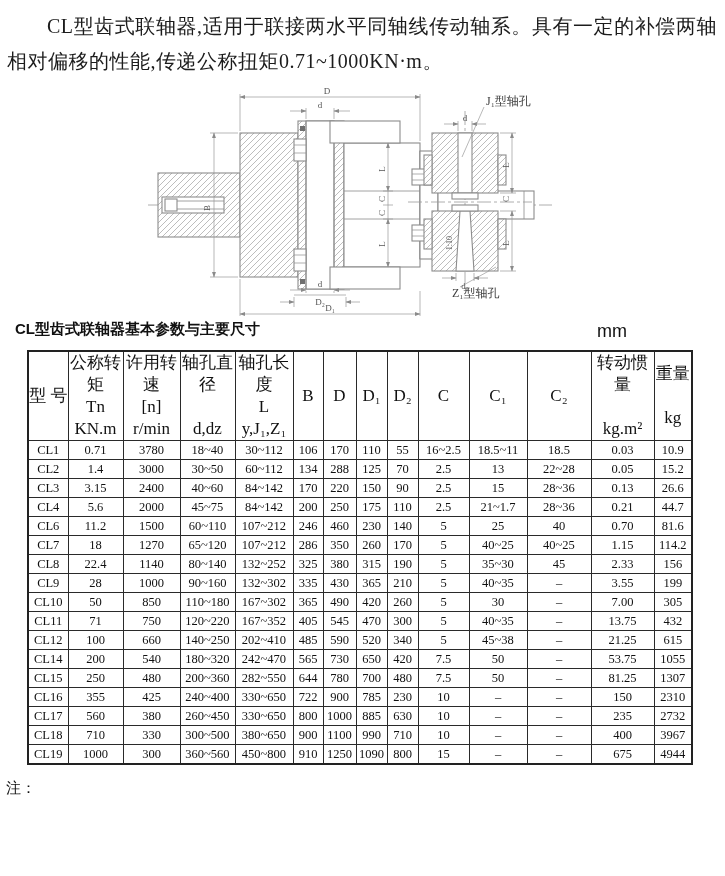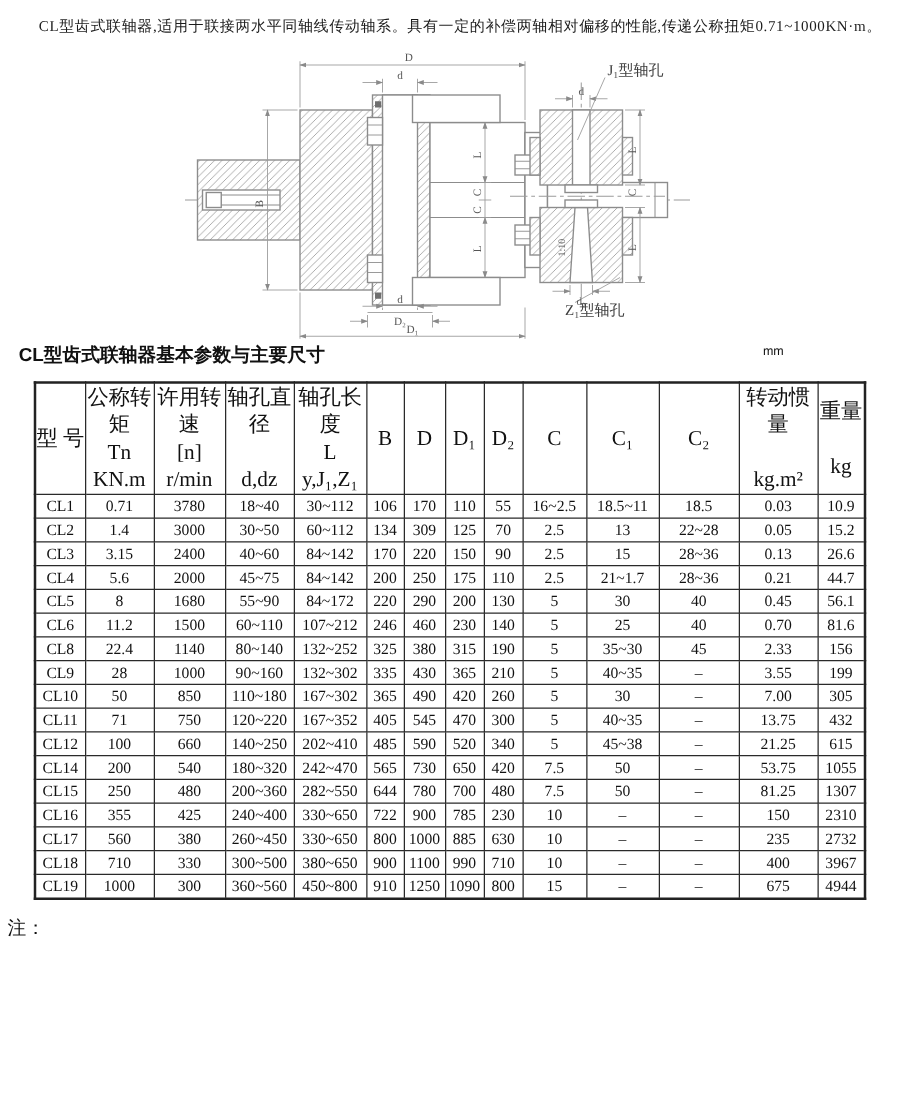--- a/index.html
+++ b/index.html
@@ -3,37 +3,37 @@
 <meta charset="utf-8">
 <style>
   html,body { margin:0; padding:0; background:#ffffff; }
   body {
     width:725px; height:876px; overflow:hidden;
     font-family:"Liberation Serif","DejaVu Serif",serif;
     color:#1c1c1c; position:relative;
   }
   .intro {
     margin:9px 8px 0 7px;
-    font-size:12px; line-height:25px;
+    font-size:20px; line-height:35px;
     text-indent:2em; text-align:justify; letter-spacing:0.5px;
   }
   .drawing-wrap { margin-top:2px; }
   svg.drawing { display:block; }
   .caption-row {
     position:relative; width:725px; height:22px; margin-top:4px; margin-bottom:8px;
   }
   .caption-title {
     position:absolute; left:15px; right:0; text-align:left;
     font-family:Liberation Sans, sans-serif;
     font-weight:bold; font-size:15px; color:#111;
   }
   .caption-unit {
     position:absolute; right:98px; top:1px;
     font-family:"Liberation Sans","DejaVu Sans",sans-serif;
-    font-size:10px; color:#111;
+    font-size:18px; color:#111;
   }
   table.params {
     border-collapse:collapse; table-layout:fixed;
     margin-left:27px; width:664px;
     font-size:12.5px; color:#111;
     border:2px solid #222;
   }
   table.params th, table.params td {
     border:1px solid #2a2a2a; text-align:center; vertical-align:middle;
     padding:0; overflow:hidden;
@@ -289,21 +289,21 @@
         <td>0.03</td>
         <td>10.9</td>
       </tr>
       <tr>
         <td>CL2</td>
         <td>1.4</td>
         <td>3000</td>
         <td>30~50</td>
         <td>60~112</td>
         <td>134</td>
-        <td>309</td>
+        <td>288</td>
         <td>125</td>
         <td>70</td>
         <td>2.5</td>
         <td>13</td>
         <td>22~28</td>
         <td>0.05</td>
         <td>15.2</td>
       </tr>
       <tr>
         <td>CL3</td>
@@ -331,50 +331,50 @@
         <td>250</td>
         <td>175</td>
         <td>110</td>
         <td>2.5</td>
         <td>21~1.7</td>
         <td>28~36</td>
         <td>0.21</td>
         <td>44.7</td>
       </tr>
       <tr>
-        <td>CL5</td>
-        <td>8</td>
-        <td>1680</td>
-        <td>55~90</td>
-        <td>84~172</td>
-        <td>220</td>
-        <td>290</td>
-        <td>200</td>
-        <td>130</td>
-        <td>5</td>
-        <td>30</td>
-        <td>40</td>
-        <td>0.45</td>
-        <td>56.1</td>
-      </tr>
-      <tr>
         <td>CL6</td>
         <td>11.2</td>
         <td>1500</td>
         <td>60~110</td>
         <td>107~212</td>
         <td>246</td>
         <td>460</td>
         <td>230</td>
         <td>140</td>
         <td>5</td>
         <td>25</td>
         <td>40</td>
         <td>0.70</td>
         <td>81.6</td>
+      </tr>
+      <tr>
+        <td>CL7</td>
+        <td>18</td>
+        <td>1270</td>
+        <td>65~120</td>
+        <td>107~212</td>
+        <td>286</td>
+        <td>350</td>
+        <td>260</td>
+        <td>170</td>
+        <td>5</td>
+        <td>40~25</td>
+        <td>40~25</td>
+        <td>1.15</td>
+        <td>114.2</td>
       </tr>
       <tr>
         <td>CL8</td>
         <td>22.4</td>
         <td>1140</td>
         <td>80~140</td>
         <td>132~252</td>
         <td>325</td>
         <td>380</td>
         <td>315</td>

